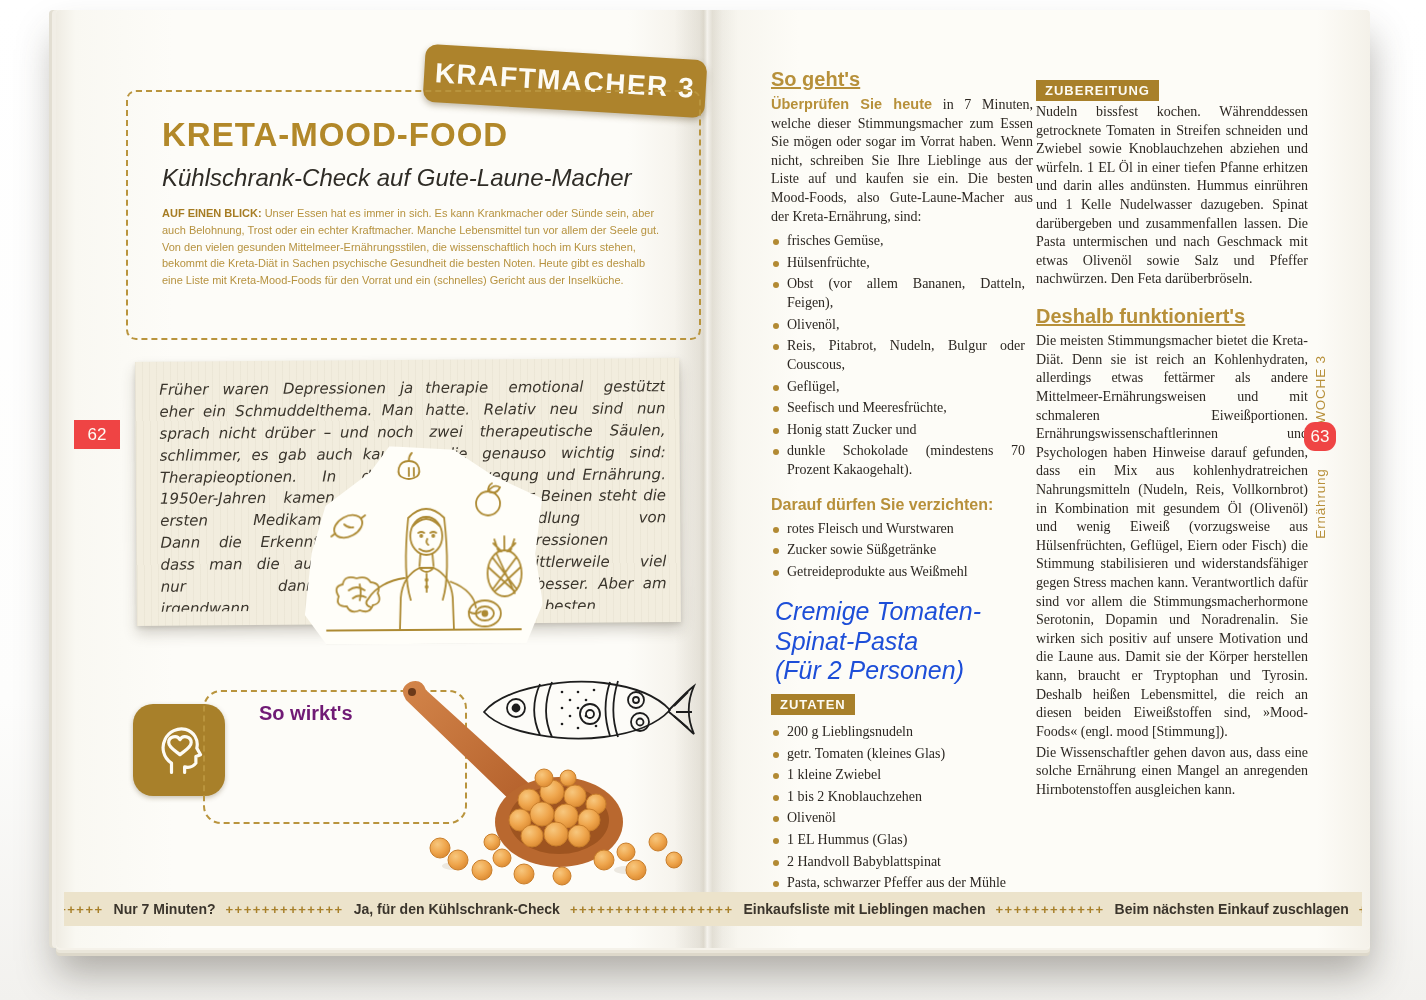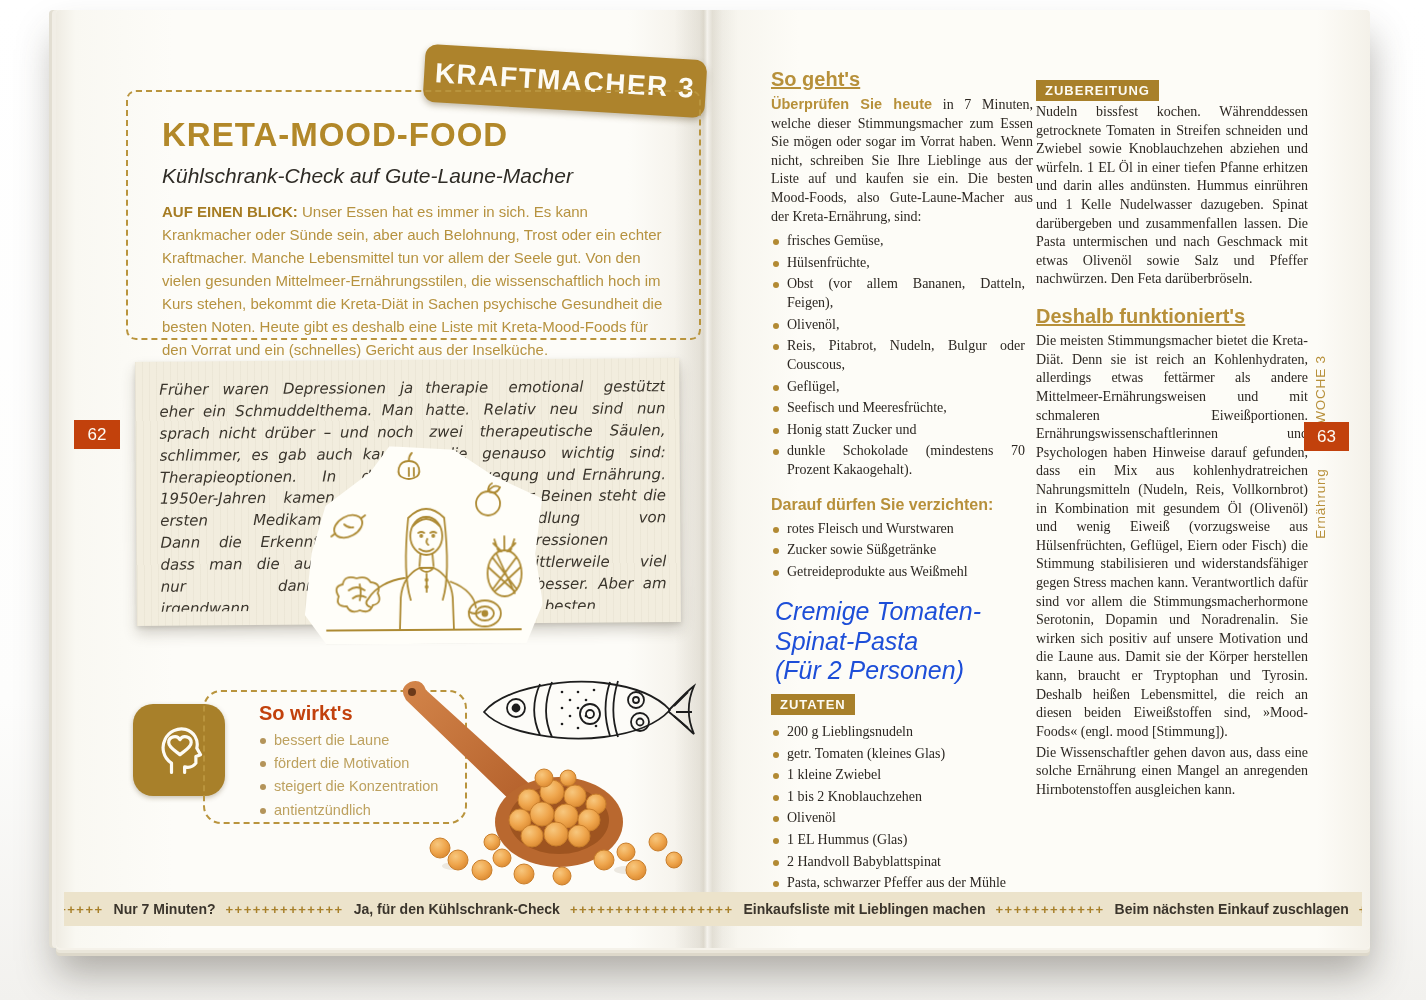--- a/index.html
+++ b/index.html
@@ -32,27 +32,27 @@
     box-shadow:0 3px 6px rgba(80,60,20,.35);
     display:flex;align-items:center;justify-content:center;
     color:#fdfbf4;font-size:28px;font-weight:bold;letter-spacing:1.5px;
   }
   .intro-box{
     position:absolute;left:70px;top:80px;width:575px;height:250px;
     border:2px dashed #b9943d;border-radius:10px;box-sizing:border-box;
     padding:20px 34px;
   }
   .intro-title{color:#b28829;font-size:33px;font-weight:bold;letter-spacing:1px;margin:4px 0 0 0;}
-  .intro-sub{color:#2f2c26;font-size:21px;font-style:italic;margin:10px 0 0 0;}
-  .glance{margin:13px 0 0 0;color:#b6923f;font-size:15px;line-height:1.53;text-align:left;}
+  .intro-sub{color:#2f2c26;font-size:24px;font-style:italic;margin:10px 0 0 0;}
+  .glance{margin:13px 0 0 0;color:#b6923f;font-size:11px;line-height:1.53;text-align:left;}
   .glance b{color:#a67c23;}
-  .badge{position:absolute;background:#c2410c;color:#fdfbf4;font-size:17px;
+  .badge{position:absolute;background:#ef4444;color:#fdfbf4;font-size:17px;
     display:flex;align-items:center;justify-content:center;}
   .badge-62{left:18px;top:410px;width:46px;height:29px;}
-  .badge-63{left:1248px;top:412px;width:45px;height:29px;}
+  .badge-63{left:1248px;top:412px;width:32px;height:29px;border-radius:11px;}
   .vtext{position:absolute;width:100px;text-align:center;transform:rotate(-90deg);
     color:#b7903a;font-size:13.5px;letter-spacing:.8px;white-space:nowrap;}
   .vtext.woche{left:1214px;top:372px;}
   .vtext.kapitel{left:1214px;top:486px;}
 
   .note-card{
     position:absolute;left:80px;top:350px;width:544px;height:264px;
     background:
       repeating-linear-gradient(90deg, rgba(120,110,80,.05) 0 1px, rgba(0,0,0,0) 1px 7px),
       #f2edde;
@@ -71,21 +71,21 @@
     clip-path:polygon(9% 30%, 28% 13%, 36% 0%, 63% 2%, 79% 15%, 100% 27%, 97% 55%, 100% 80%, 93% 100%, 9% 100%, 0% 85%, 3% 54%);
     filter:drop-shadow(3px 4px 3px rgba(70,60,40,.25));
   }
   .sticker svg{position:absolute;left:0;top:0;}
 
   .effects-box{
     position:absolute;left:147px;top:680px;width:264px;height:134px;
     border:2px dashed #b9943d;border-radius:18px;box-sizing:border-box;
     padding:10px 8px 0 54px;
   }
-  .effects-title{color:#c2410c;font-size:20px;font-weight:bold;margin:0 0 4px 0;}
+  .effects-title{color:#701a75;font-size:20px;font-weight:bold;margin:0 0 4px 0;}
   .effects-list{list-style:none;margin:0;padding:0;}
   .effects-list li{position:relative;padding-left:15px;color:#bda15f;font-size:14.5px;line-height:1.6;}
   .effects-list li::before{content:"";position:absolute;left:1px;top:9px;width:6px;height:6px;border-radius:50%;background:#b4945a;}
   .effects-icon{
     position:absolute;left:77px;top:694px;width:92px;height:92px;border-radius:20px;
     background:#a8802a;box-shadow:0 2px 5px rgba(80,60,20,.3);
     display:flex;align-items:center;justify-content:center;
   }
   .food-illo{position:absolute;left:318px;top:660px;width:340px;height:220px;}
 
@@ -192,26 +192,20 @@
   </div>
 
   <div class="effects-icon">
     <svg width="60" height="60" viewBox="0 0 64 64" fill="none" stroke="#fdfbf4" stroke-width="3.4" stroke-linecap="round" stroke-linejoin="round">
       <path d="M24,56 L24,46 C15,40 13,29 17,21 C21,12 31,8 39,10 C48,12.5 53,21 51,30 L55,37 L50,39 L50,46 C47,50 42,51 38,50 L38,56"></path>
       <path d="M33,21 c-3,-5.5 -12,-3.5 -12,3 c0,5.5 8,9.5 12,13 c4,-3.5 12,-7.5 12,-13 c0,-6.5 -9,-8.5 -12,-3 z"></path>
     </svg>
   </div>
   <div class="effects-box">
     <h3 class="effects-title">So wirkt's</h3>
-    <ul class="effects-list">
-        <li>bessert die Laune</li>
-        <li>fördert die Motivation</li>
-        <li>steigert die Konzentration</li>
-        <li>antientzündlich</li>
-      </ul>
   </div>
 
   <div class="food-illo">
     <svg width="340" height="220" viewBox="0 0 340 220">
       <defs>
         <radialGradient id="pea" cx="38%" cy="32%" r="75%">
           <stop offset="0%" stop-color="#f7c77e"></stop>
           <stop offset="55%" stop-color="#efa64d"></stop>
           <stop offset="100%" stop-color="#d9872f"></stop>
         </radialGradient>

